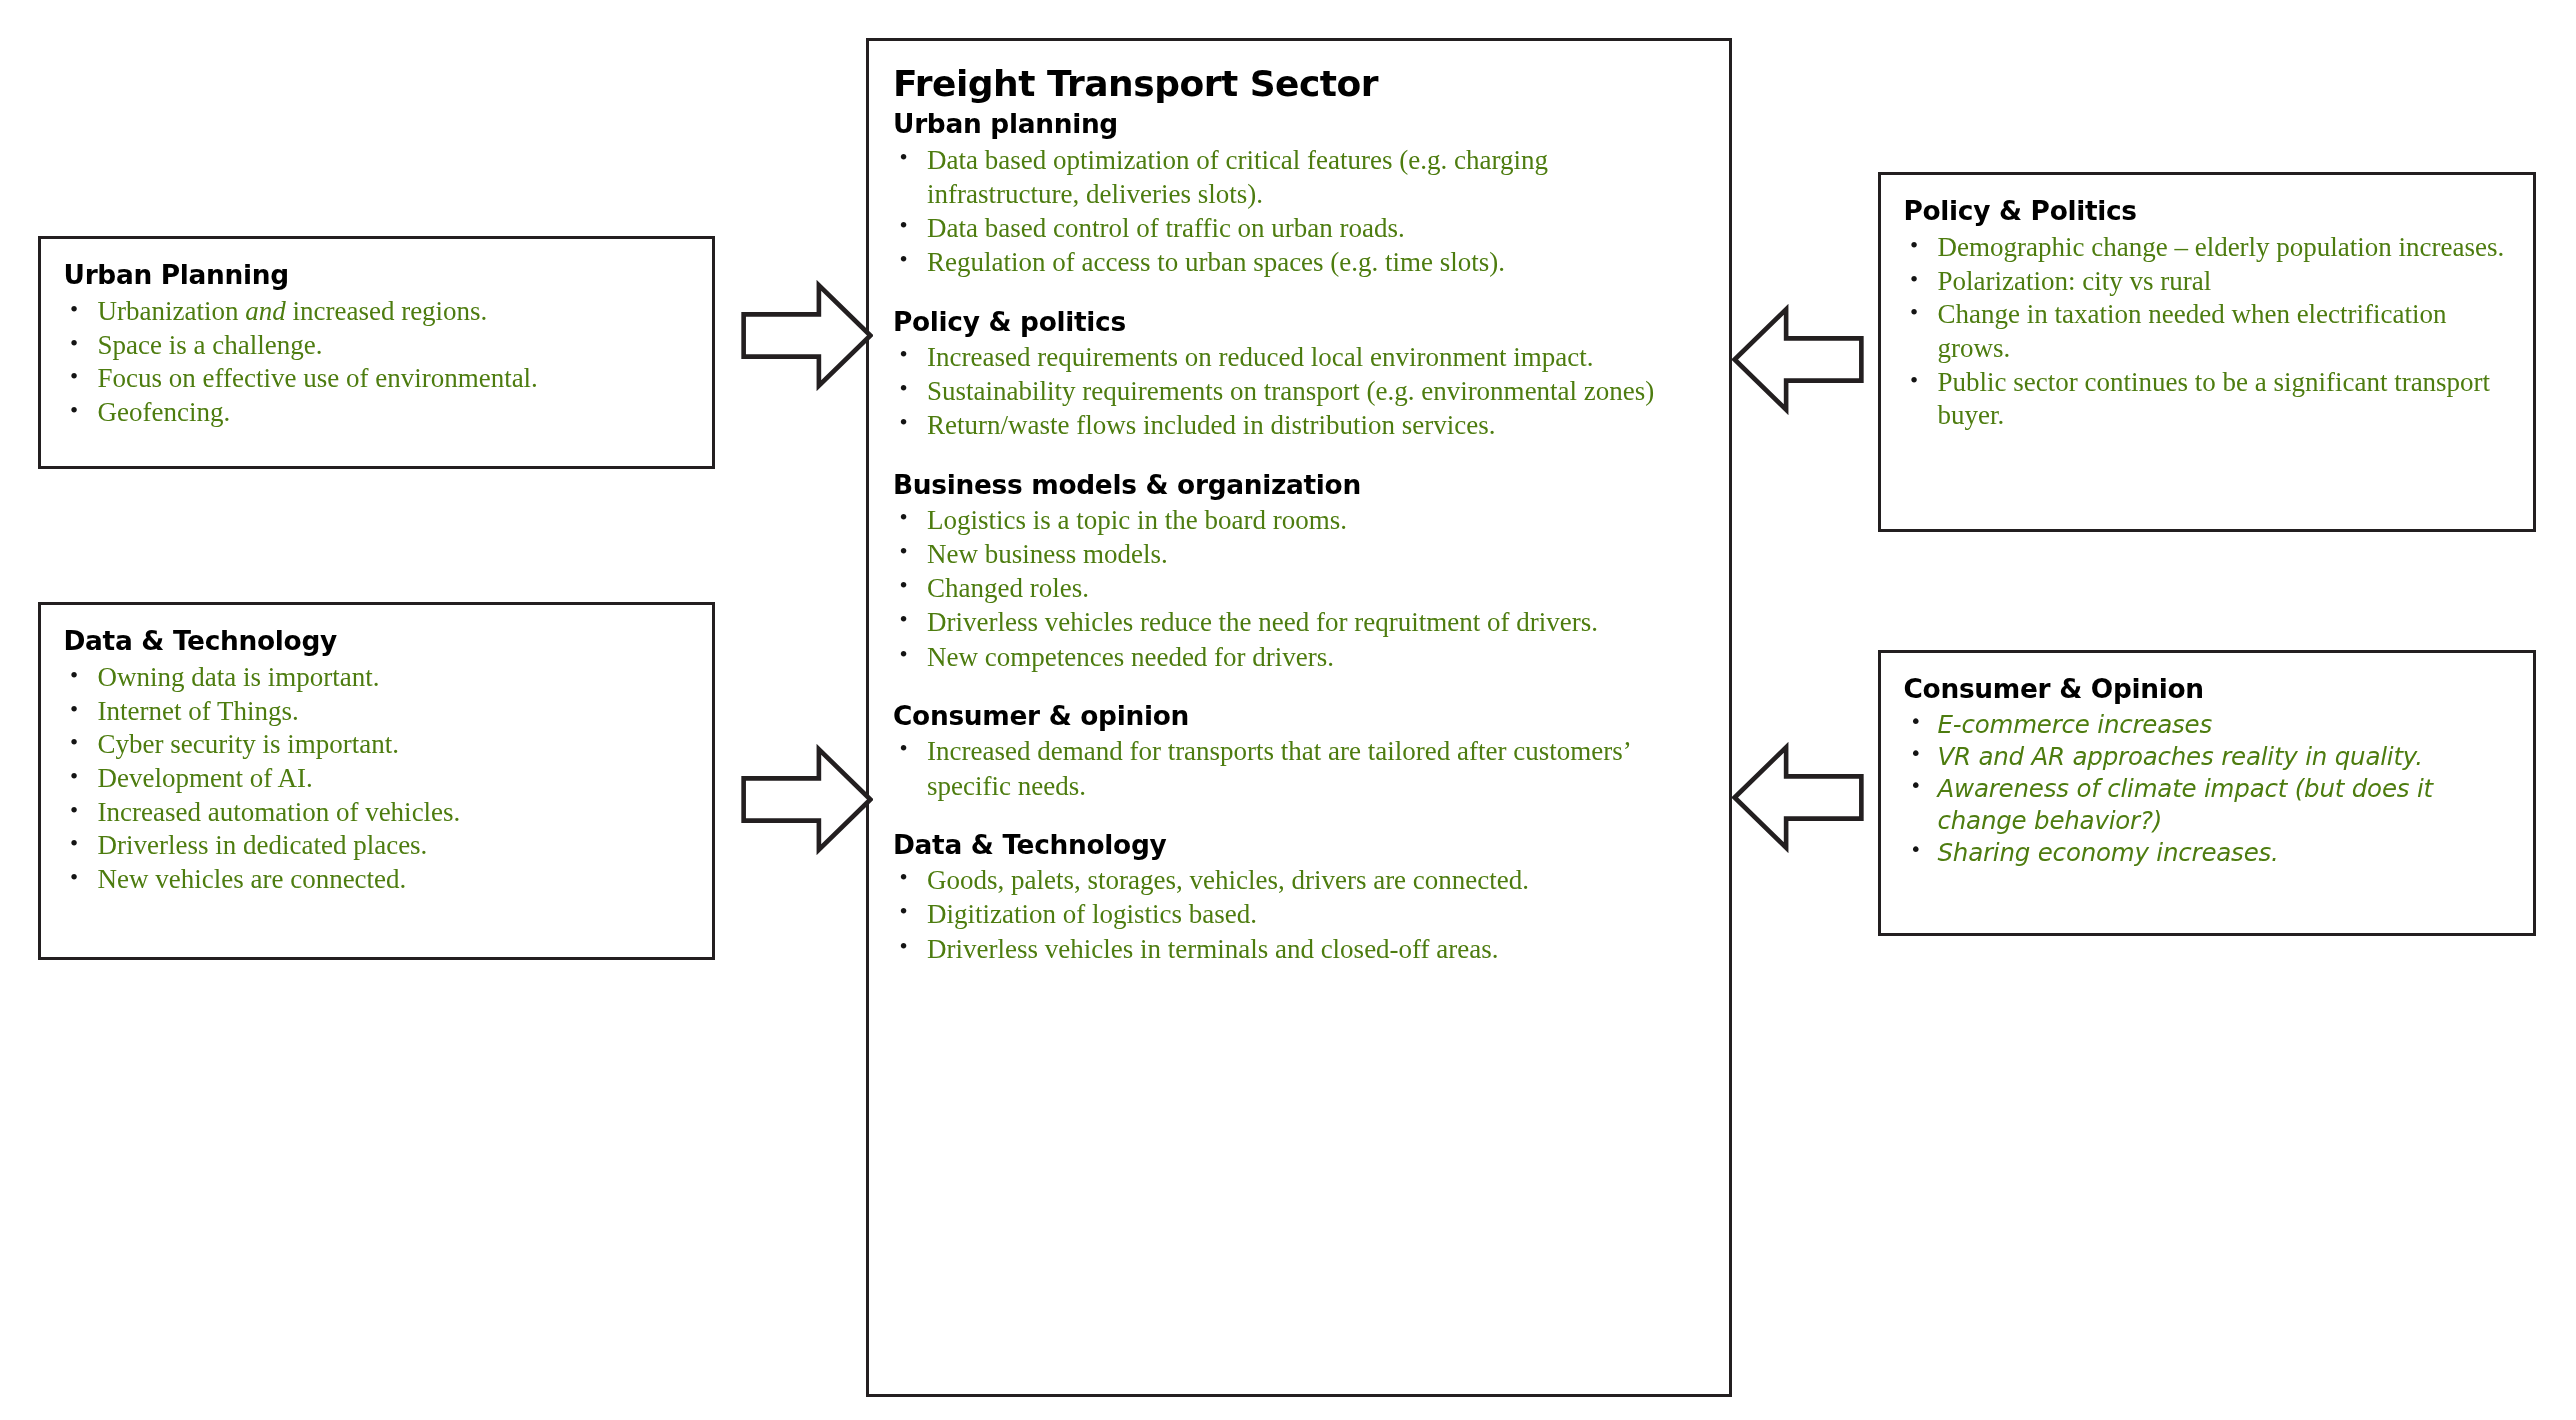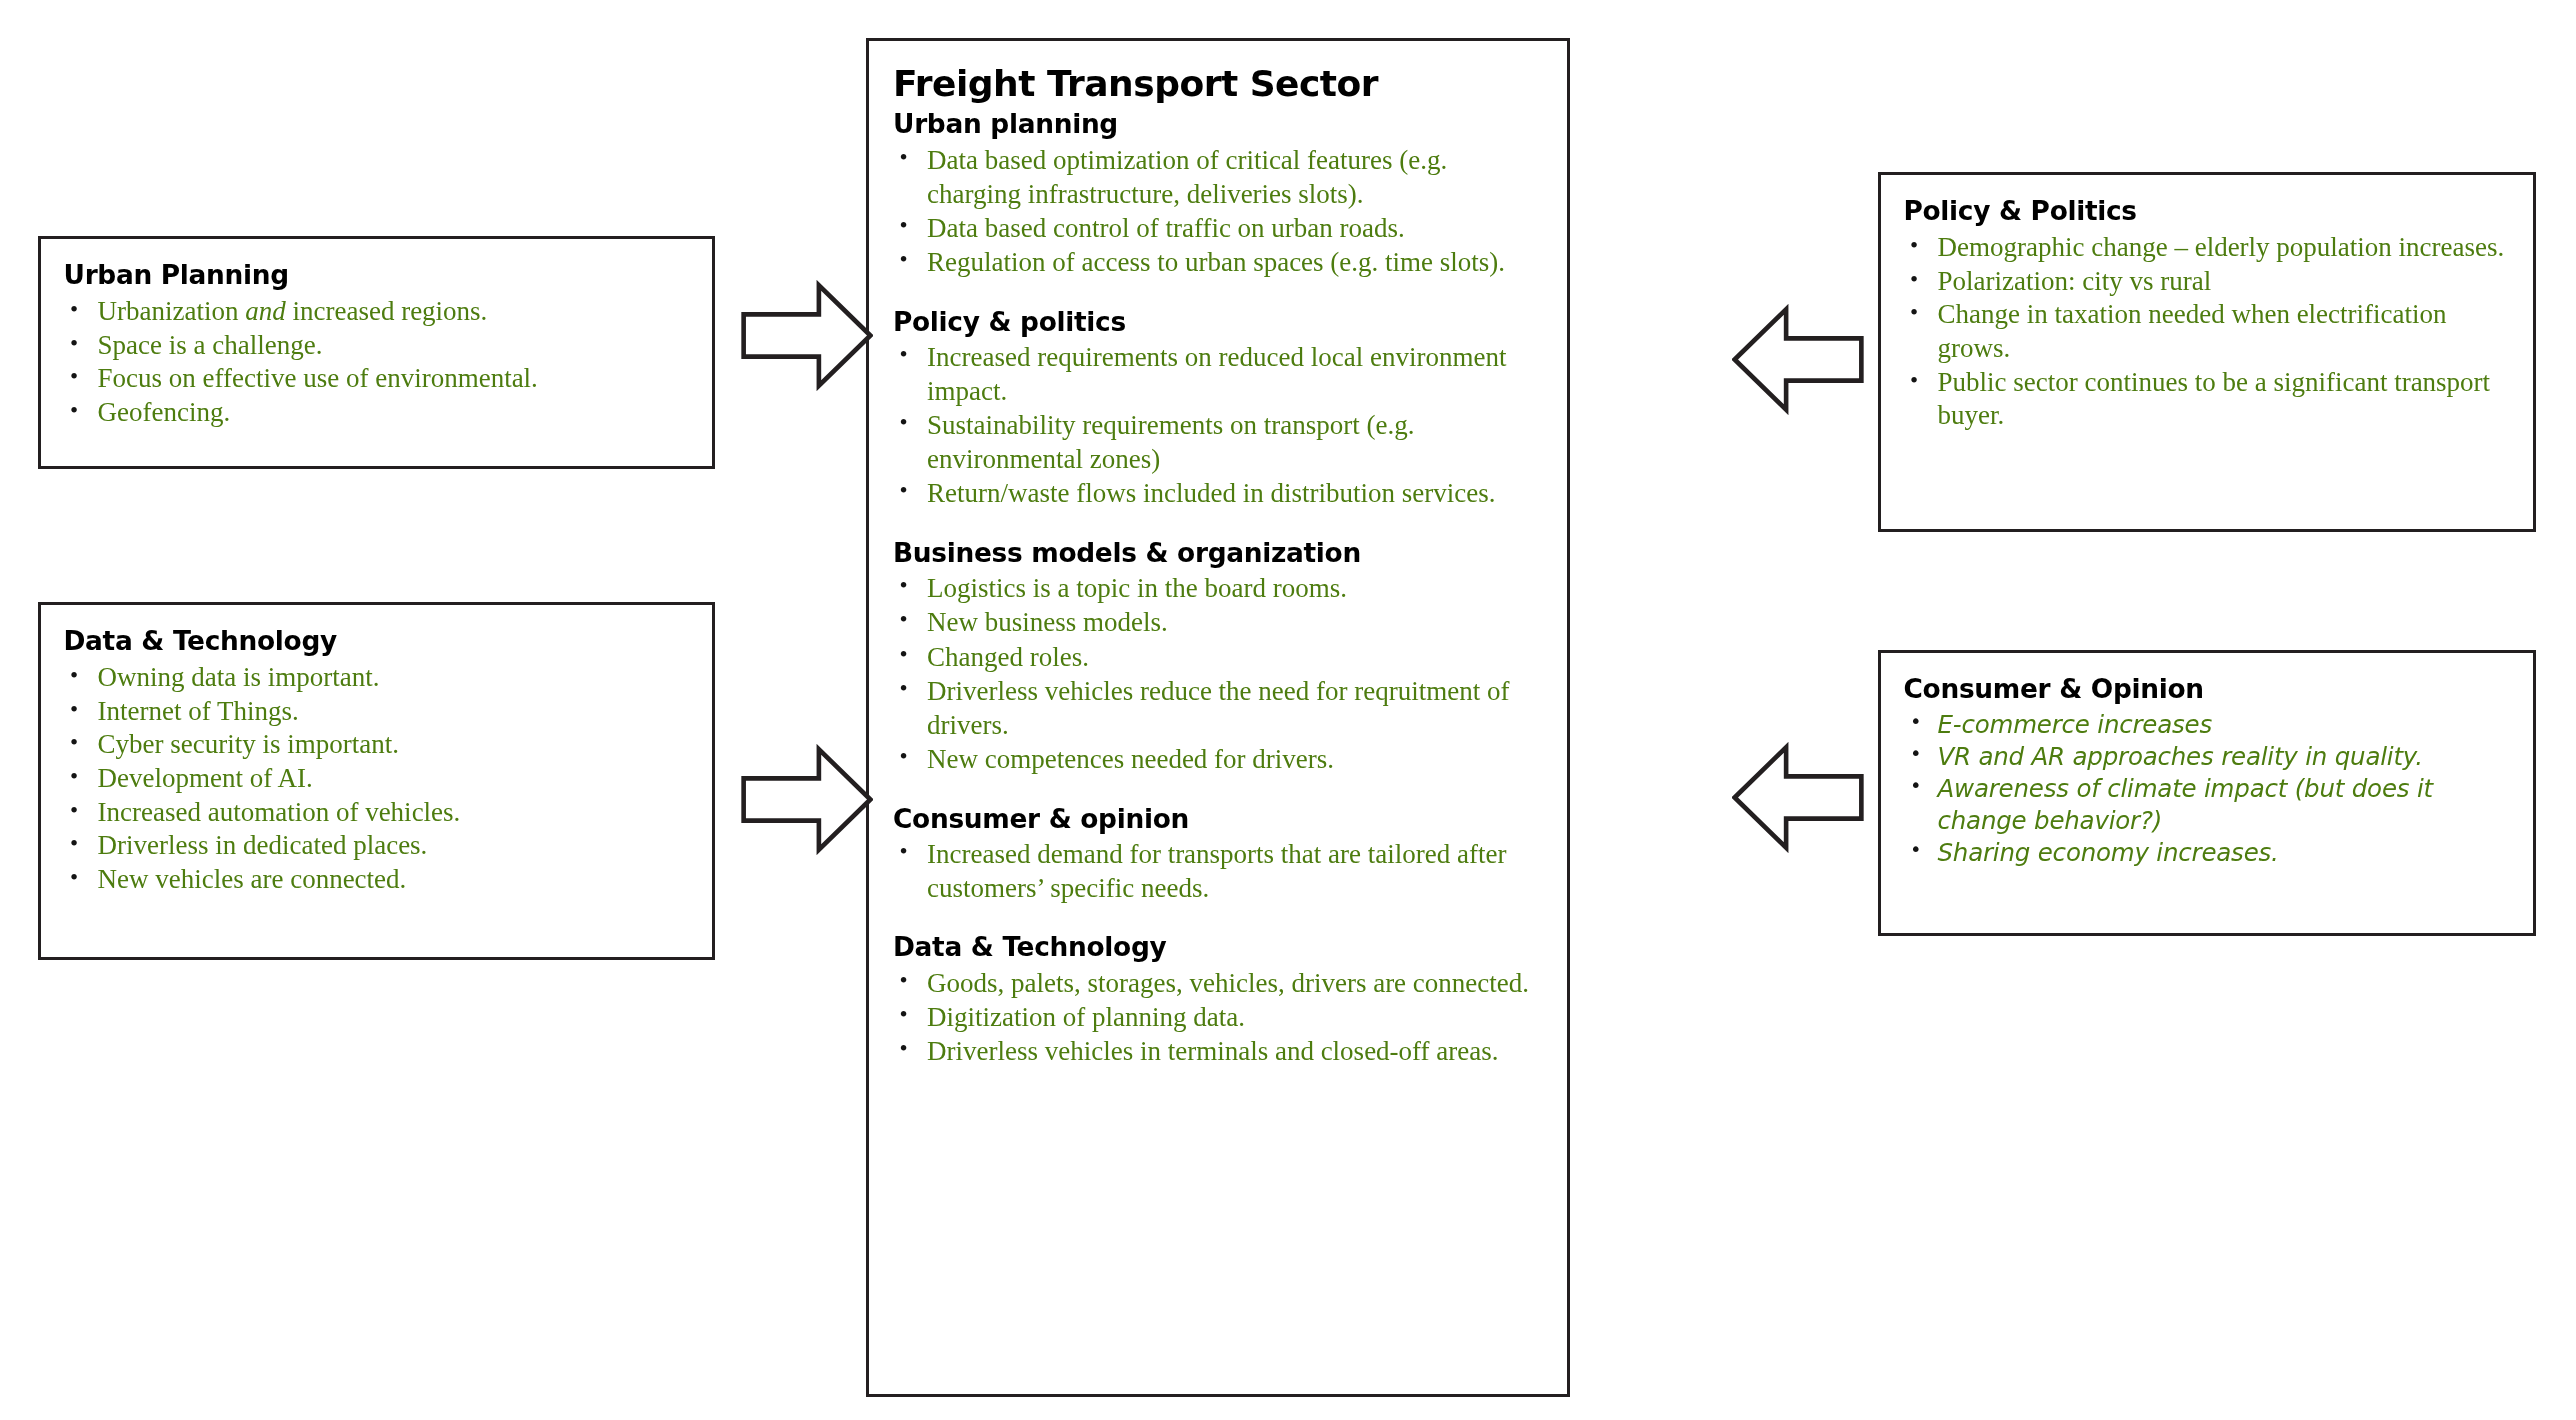--- a/index.html
+++ b/index.html
@@ -126,21 +126,21 @@
         <li>Internet of Things.</li>
         <li>Cyber security is important.</li>
         <li>Development of AI.</li>
         <li>Increased automation of vehicles.</li>
         <li>Driverless in dedicated places.</li>
         <li>New vehicles are connected.</li>
       </ul>
     </div>
   </div>
 
-  <div class="box" id="center-box" style="left:866px; top:38px; width:704px; height:1359px;">
+  <div class="box" id="center-box" style="left:866px; top:38px; width:866px; height:1359px;">
     <div class="box-inner">
 
       <div class="main-title">Freight Transport Sector</div>
 
       <div class="section" style="margin-top:0;">
         <div class="sec-title">Urban planning</div>
         <ul class="bullets">
           <li>Data based optimization of critical features (e.g. charging infrastructure, deliveries slots).</li>
           <li>Data based control of traffic on urban roads.</li>
           <li>Regulation of access to urban spaces (e.g. time slots).</li>
@@ -171,21 +171,21 @@
         <div class="sec-title">Consumer &amp; opinion</div>
         <ul class="bullets">
           <li>Increased demand for transports that are tailored after customers’ specific needs.</li>
         </ul>
       </div>
 
       <div class="section">
         <div class="sec-title">Data &amp; Technology</div>
         <ul class="bullets">
           <li>Goods, palets, storages, vehicles, drivers are connected.</li>
-          <li>Digitization of planning data.</li>
+          <li>Digitization of logistics based.</li>
           <li>Driverless vehicles in terminals and closed-off areas.</li>
         </ul>
       </div>
 
     </div>
   </div>
 
   <div class="box side-box" id="box-right-policy-politics" style="left:1878px; top:172px; width:658px; height:360px;">
     <div class="box-inner">
       <div class="box-title">Policy &amp; Politics</div>

